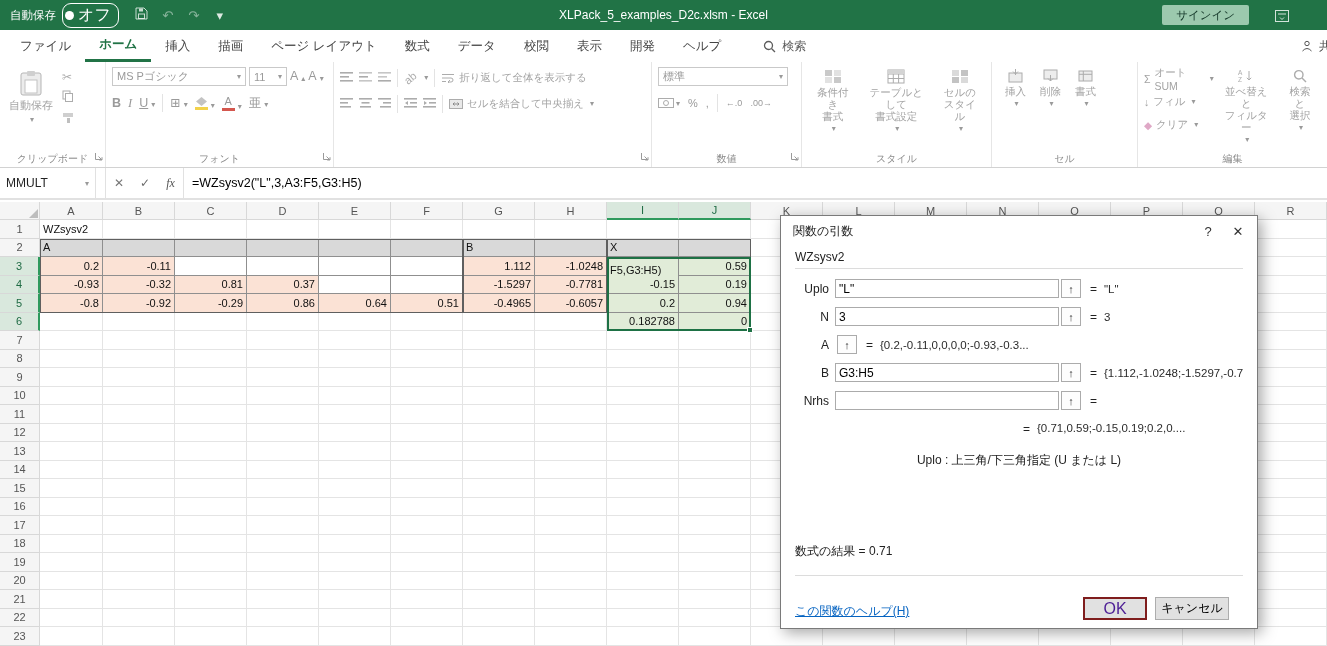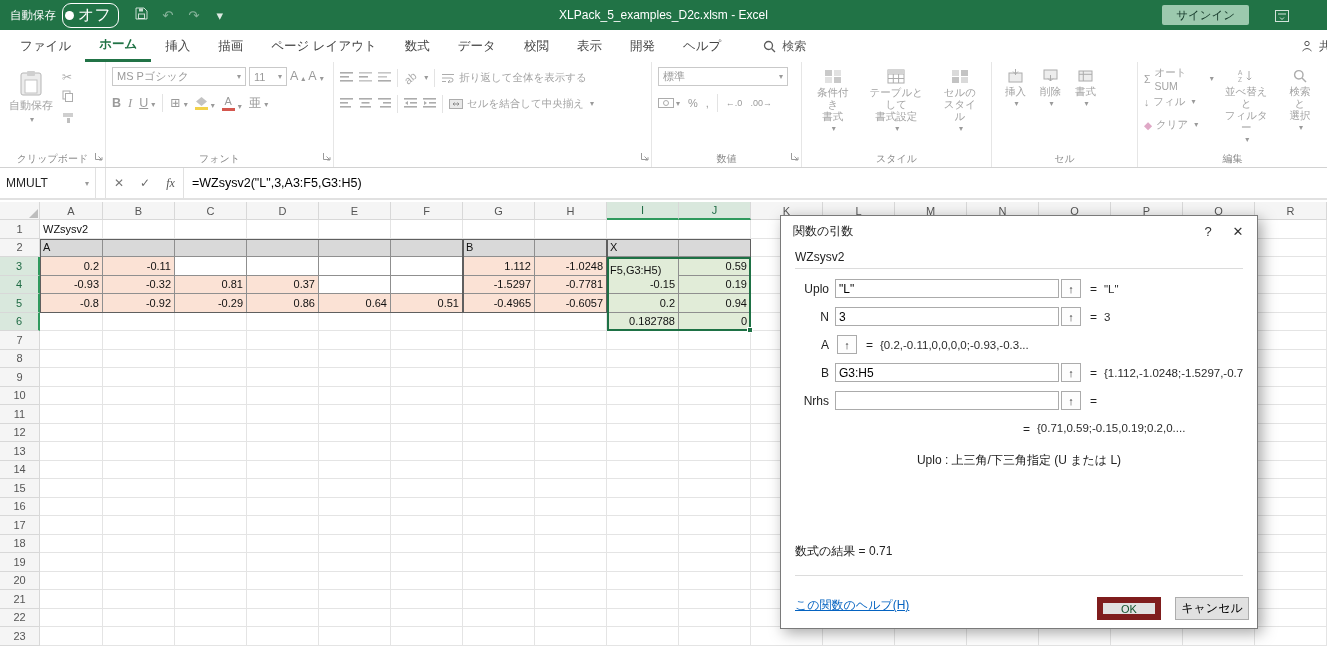--- a/index.html
+++ b/index.html
@@ -106,24 +106,24 @@
   .collapse { width:20px; height:19px; border:1px solid #ABABAB; margin-left:2px; display:inline-flex;
     align-items:center; justify-content:center; font-size:11px; color:#333; background:#FDFDFD; }
   .eq { margin:0 7px 0 9px; color:#222; }
   .fres { color:#2b2b2b; font-size:11.5px; white-space:nowrap; overflow:hidden; flex:1; }
   .overall { display:flex; margin:12px 0 0 228px; }
   .overall .eq { margin:0 7px 0 0; }
   .ddesc { margin-top:14px; text-align:center; color:#222; }
   .dparam { margin-top:16px; text-align:center; color:#222; }
   .dresult { position:absolute; left:14px; bottom:74px; color:#222; }
   .dsep { position:absolute; left:14px; right:14px; bottom:58px; border-top:1px solid #DCDCDC; }
-  .dfoot { position:absolute; left:14px; right:8px; bottom:14px; display:flex; align-items:flex-start;gap:6px; }
+  .dfoot { position:absolute; left:14px; right:28px; bottom:14px; display:flex; align-items:flex-end; }
   .dlink { color:#0563C1; text-decoration:underline; font-size:12px; }
   .spacer { flex:1; }
-  .okbtn { width:64px; height:23px; background:#E1E1E1; border:6px solid #7f1d1d; font-size:11px; color:#14532d;
+  .okbtn { width:64px; height:23px; background:#E1E1E1; border:2px solid #7f1d1d; font-size:16px; color:#4c1d95;
     font-family:"Liberation Sans","DejaVu Sans",sans-serif; }
   .cancelbtn { width:74px; height:23px; background:#E1E1E1; border:1px solid #ADADAD; margin-left:8px; font-size:12px;
     color:#000; font-family:"Liberation Sans","DejaVu Sans",sans-serif; }
 </style>
 </head>
 <body>
 
 <div class="app">
 
   <div class="titlebar">

